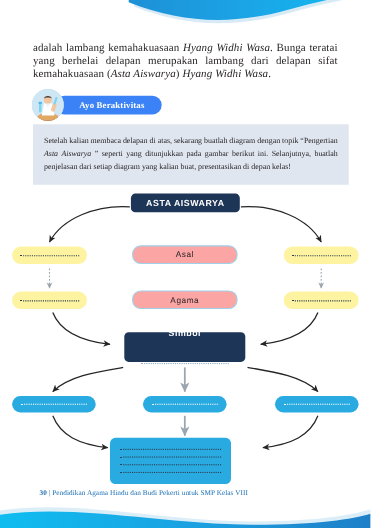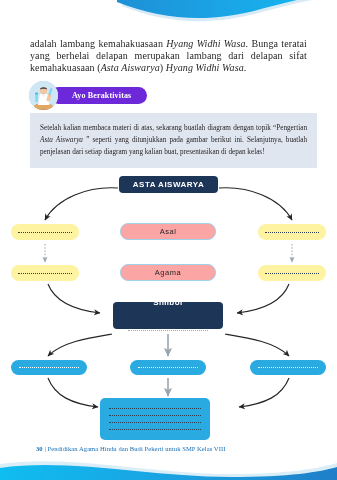--- a/index.html
+++ b/index.html
@@ -71,21 +71,21 @@
     position: relative;
     flex: none;
     z-index: 2;
     box-shadow: 0 0 0 .5px #bcd9ea inset;
   }
   .avatar svg { display: block; }
   .activity-pill {
     height: 17px;
     margin-left: -8px;
     padding: 0 16px 0 22px;
-    background: #6d28d9;
+    background: #3b82f6;
     border-radius: 9px;
     color: #ffffff;
     font-size: 8px;
     font-weight: bold;
     display: flex;
     align-items: center;
     letter-spacing: .15px;
     font-family: "Liberation Serif", serif;
   }
 
@@ -232,21 +232,21 @@
         <rect x="20.4" y="7" width="2.1" height="7.2" rx="1" fill="#7fd4ef" transform="rotate(18 21.4 10.6)"></rect>
         <rect x="6.4" y="13" width="2.3" height="8.2" rx="1.1" fill="#7fd4ef"></rect>
         <rect x="6.1" y="11.6" width="2.9" height="2" rx=".6" fill="#4bb9e0"></rect>
       </svg>
     </div>
     <div class="activity-pill">
       <span>Ayo Beraktivitas</span>
     </div>
   </div>
 
-  <div class="instruction-box" id="instr"><span>Setelah kalian membaca materi di atas, sekarang buatlah diagram dengan topik “Pengertian </span><i>Asta Aiswarya</i><span> ” seperti yang ditunjukkan pada gambar berikut ini. Selanjutnya, buatlah penjelasan dari setiap diagram yang kalian buat, presentasikan di depan kelas!</span></div>
+  <div class="instruction-box" id="instr"><span>Setelah kalian membaca delapan di atas, sekarang buatlah diagram dengan topik “Pengertian </span><i>Asta Aiswarya</i><span> ” seperti yang ditunjukkan pada gambar berikut ini. Selanjutnya, buatlah penjelasan dari setiap diagram yang kalian buat, presentasikan di depan kelas!</span></div>
 
   <div class="diagram">
 
     <svg class="links" viewBox="0 0 337 265">
       <defs>
         <marker id="ah" markerWidth="7" markerHeight="7" refX="5.2" refY="3" orient="auto">
           <path d="M0,0.4 L5.6,3 L0,5.6 L1.5,3 Z" fill="#262626"></path>
         </marker>
         <marker id="ahg" markerWidth="7" markerHeight="7" refX="5.2" refY="3" orient="auto">
           <path d="M0,0.4 L5.6,3 L0,5.6 L1.5,3 Z" fill="#9aa5ae"></path>

